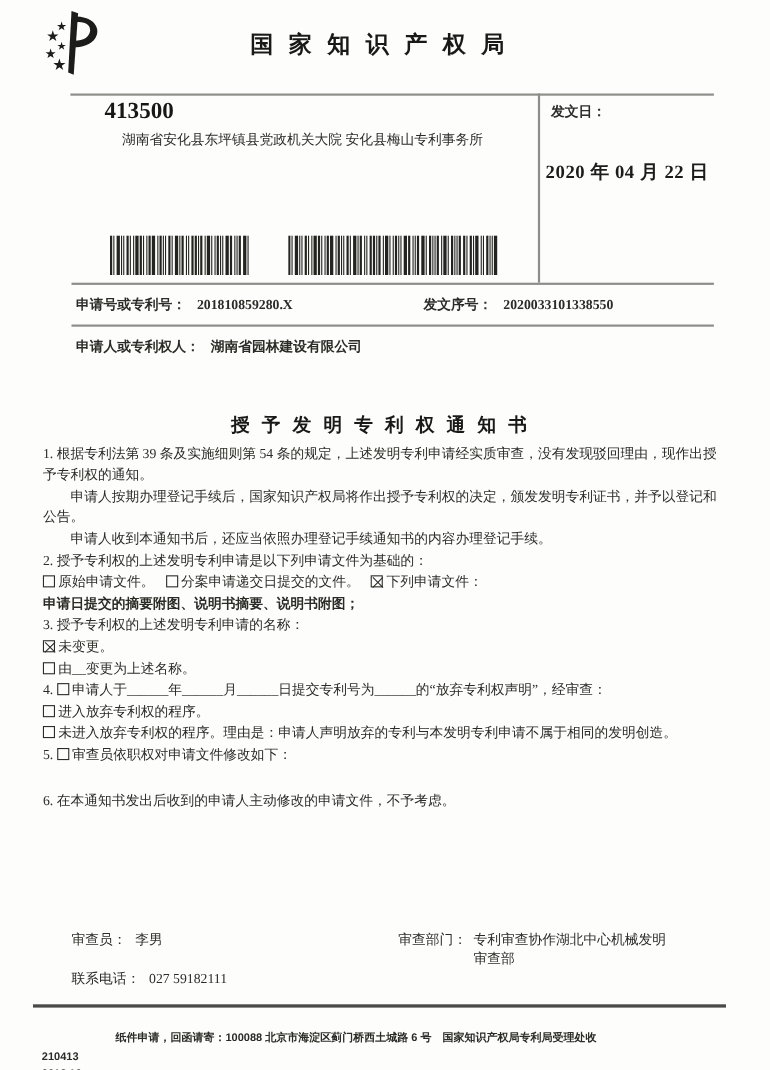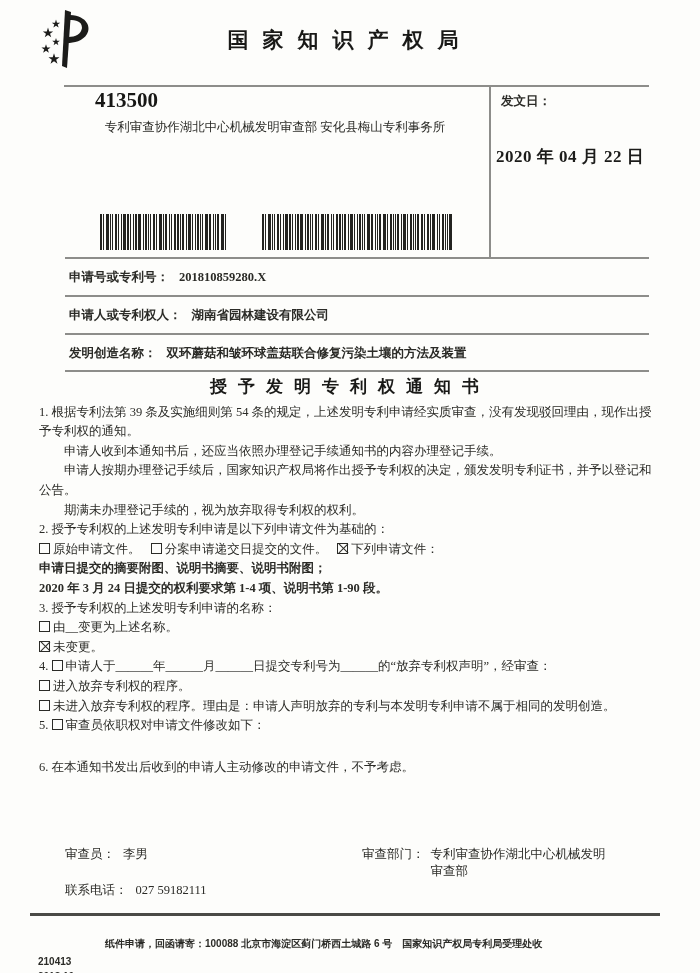--- a/index.html
+++ b/index.html
@@ -88,59 +88,55 @@
       <use href="#st" transform="translate(18,51) scale(1.45)"></use>
     </svg>
   </div>
   <div class="agency" data-name="agency-title">国家知识产权局</div>
   <div class="rule top-rule" data-name="header-divider"></div>
   <div class="vline" data-name="dispatch-box-divider"></div>
   <div class="dispatch-label" data-name="dispatch-date-label">发文日：</div>
   <div class="dispatch-date" data-name="dispatch-date-value">2020 年 04 月 22 日</div>
 
   <div class="postcode" data-name="postal-code">413500</div>
-  <div class="addr1" data-name="mailing-address">专利审查协作湖北中心机械发明审查部  安化县梅山专利事务所</div>
+  <div class="addr1" data-name="mailing-address">湖南省安化县东坪镇县党政机关大院  安化县梅山专利事务所</div>
   <div class="barcode bc1" data-name="barcode-left"><i style="width:2px;margin-right:1px"></i><i style="width:1px;margin-right:2px"></i><i style="width:3px;margin-right:1px"></i><i style="width:1px;margin-right:1px"></i><i style="width:1px;margin-right:2px"></i><i style="width:2px;margin-right:1px"></i><i style="width:1px;margin-right:2px"></i><i style="width:1px;margin-right:1px"></i><i style="width:3px;margin-right:1px"></i><i style="width:2px;margin-right:1px"></i><i style="width:1px;margin-right:2px"></i><i style="width:1px;margin-right:1px"></i><i style="width:2px;margin-right:1px"></i><i style="width:3px;margin-right:2px"></i><i style="width:1px;margin-right:1px"></i><i style="width:2px;margin-right:1px"></i><i style="width:1px;margin-right:1px"></i><i style="width:1px;margin-right:2px"></i><i style="width:2px;margin-right:1px"></i><i style="width:1px;margin-right:2px"></i><i style="width:3px;margin-right:1px"></i><i style="width:1px;margin-right:1px"></i><i style="width:2px;margin-right:2px"></i><i style="width:1px;margin-right:1px"></i><i style="width:1px;margin-right:2px"></i><i style="width:2px;margin-right:1px"></i><i style="width:2px;margin-right:1px"></i><i style="width:1px;margin-right:1px"></i><i style="width:2px;margin-right:2px"></i><i style="width:1px;margin-right:1px"></i><i style="width:3px;margin-right:1px"></i><i style="width:1px;margin-right:2px"></i><i style="width:1px;margin-right:1px"></i><i style="width:2px;margin-right:1px"></i><i style="width:1px;margin-right:1px"></i><i style="width:1px;margin-right:2px"></i><i style="width:3px;margin-right:1px"></i><i style="width:2px;margin-right:2px"></i><i style="width:1px;margin-right:1px"></i><i style="width:1px;margin-right:1px"></i><i style="width:2px;margin-right:2px"></i><i style="width:3px;margin-right:1px"></i><i style="width:1px;margin-right:2px"></i></div>
   <div class="barcode bc2" data-name="barcode-right"><i style="width:2px;margin-right:1px"></i><i style="width:1px;margin-right:2px"></i><i style="width:3px;margin-right:1px"></i><i style="width:1px;margin-right:1px"></i><i style="width:1px;margin-right:2px"></i><i style="width:2px;margin-right:1px"></i><i style="width:1px;margin-right:2px"></i><i style="width:1px;margin-right:1px"></i><i style="width:3px;margin-right:1px"></i><i style="width:2px;margin-right:1px"></i><i style="width:1px;margin-right:2px"></i><i style="width:1px;margin-right:1px"></i><i style="width:2px;margin-right:1px"></i><i style="width:3px;margin-right:2px"></i><i style="width:1px;margin-right:1px"></i><i style="width:2px;margin-right:1px"></i><i style="width:1px;margin-right:1px"></i><i style="width:1px;margin-right:2px"></i><i style="width:2px;margin-right:1px"></i><i style="width:1px;margin-right:2px"></i><i style="width:3px;margin-right:1px"></i><i style="width:1px;margin-right:1px"></i><i style="width:2px;margin-right:2px"></i><i style="width:1px;margin-right:1px"></i><i style="width:1px;margin-right:2px"></i><i style="width:2px;margin-right:1px"></i><i style="width:2px;margin-right:1px"></i><i style="width:1px;margin-right:1px"></i><i style="width:2px;margin-right:2px"></i><i style="width:1px;margin-right:1px"></i><i style="width:3px;margin-right:1px"></i><i style="width:1px;margin-right:2px"></i><i style="width:1px;margin-right:1px"></i><i style="width:2px;margin-right:1px"></i><i style="width:1px;margin-right:1px"></i><i style="width:1px;margin-right:2px"></i><i style="width:3px;margin-right:1px"></i><i style="width:2px;margin-right:2px"></i><i style="width:1px;margin-right:1px"></i><i style="width:1px;margin-right:1px"></i><i style="width:2px;margin-right:2px"></i><i style="width:3px;margin-right:1px"></i><i style="width:1px;margin-right:2px"></i><i style="width:2px;margin-right:1px"></i><i style="width:1px;margin-right:1px"></i><i style="width:1px;margin-right:1px"></i><i style="width:2px;margin-right:2px"></i><i style="width:1px;margin-right:1px"></i><i style="width:3px;margin-right:1px"></i><i style="width:1px;margin-right:2px"></i><i style="width:2px;margin-right:1px"></i><i style="width:1px;margin-right:1px"></i><i style="width:1px;margin-right:1px"></i><i style="width:2px;margin-right:2px"></i><i style="width:2px;margin-right:1px"></i><i style="width:1px;margin-right:2px"></i><i style="width:2px;margin-right:1px"></i><i style="width:1px;margin-right:1px"></i><i style="width:3px;margin-right:2px"></i><i style="width:1px;margin-right:1px"></i><i style="width:1px;margin-right:2px"></i><i style="width:2px;margin-right:1px"></i><i style="width:1px;margin-right:1px"></i><i style="width:1px;margin-right:1px"></i><i style="width:3px;margin-right:2px"></i></div>
 
   <div class="fields" data-name="document-fields">
     <div class="frow" data-name="field-row-application-number">
       <span data-name="application-number-label">申请号或专利号：</span><span class="fval" data-name="application-number-value">201810859280.X</span>
+      <span class="serial" data-name="serial-field"><span data-name="serial-label">发文序号：</span><span class="fval" data-name="serial-value">2020033101338550</span></span>
     </div>
     <div class="frow" data-name="field-row-applicant">
       <span data-name="applicant-label">申请人或专利权人：</span><span class="fval" data-name="applicant-value">湖南省园林建设有限公司</span>
-    </div>
-    <div class="frow last" data-name="field-row-invention-name">
-      <span data-name="invention-name-label">发明创造名称：</span><span class="fval" data-name="invention-name-value">双环蘑菇和皱环球盖菇联合修复污染土壤的方法及装置</span>
     </div>
   </div>
 
   <div class="notice" data-name="notice-body">
     <div class="notice-title" data-name="notice-title">授予发明专利权通知书</div>
 
     <p data-name="notice-item-1">1. 根据专利法第 39 条及实施细则第 54 条的规定，上述发明专利申请经实质审查，没有发现驳回理由，现作出授予专利权的通知。</p>
+    <p class="tindent" data-name="notice-item-1-para-3">申请人按期办理登记手续后，国家知识产权局将作出授予专利权的决定，颁发发明专利证书，并予以登记和公告。</p>
     <p class="tindent" data-name="notice-item-1-para-2">申请人收到本通知书后，还应当依照办理登记手续通知书的内容办理登记手续。</p>
-    <p class="tindent" data-name="notice-item-1-para-3">申请人按期办理登记手续后，国家知识产权局将作出授予专利权的决定，颁发发明专利证书，并予以登记和公告。</p>
-    <p class="tindent" data-name="notice-item-1-para-4">期满未办理登记手续的，视为放弃取得专利权的权利。</p>
 
     <p data-name="notice-item-2">2. 授予专利权的上述发明专利申请是以下列申请文件为基础的：</p>
     <p class="ind1" data-name="notice-item-2-options">
       <span class="cb" data-name="checkbox-original-documents"></span><span data-name="option-label">原始申请文件。</span>
       <span class="cb spaced" data-name="checkbox-divisional-documents"></span><span data-name="option-label">分案申请递交日提交的文件。</span>
       <span class="cb spaced checked" data-name="checkbox-following-documents"></span><span data-name="option-label">下列申请文件：</span>
     </p>
     <p class="ind2" data-name="notice-item-2-sub-1">申请日提交的摘要附图、说明书摘要、说明书附图；</p>
-    <p class="ind2" data-name="notice-item-2-sub-2">2020 年 3 月 24 日提交的权利要求第 1-4 项、说明书第 1-90 段。</p>
 
     <p data-name="notice-item-3">3. 授予专利权的上述发明专利申请的名称：</p>
+    <p class="ind1" data-name="notice-item-3-option-1">
+      <span class="cb checked" data-name="checkbox-name-unchanged"></span><span data-name="option-label">未变更。</span>
+    </p>
     <p class="ind1" data-name="notice-item-3-option-2">
       <span class="cb" data-name="checkbox-name-changed"></span><span data-name="option-label">由__变更为上述名称。</span>
-    </p>
-    <p class="ind1" data-name="notice-item-3-option-1">
-      <span class="cb checked" data-name="checkbox-name-unchanged"></span><span data-name="option-label">未变更。</span>
     </p>
 
     <p data-name="notice-item-4">
       <span data-name="item-number">4.</span>
       <span class="cb" data-name="checkbox-abandon-declaration"></span><span data-name="item-text">申请人于______年______月______日提交专利号为______的“放弃专利权声明”，经审查：</span>
     </p>
     <p class="ind1" data-name="notice-item-4-option-1">
       <span class="cb" data-name="checkbox-enter-abandon-procedure"></span><span data-name="option-label">进入放弃专利权的程序。</span>
     </p>
     <p class="ind1" data-name="notice-item-4-option-2">

